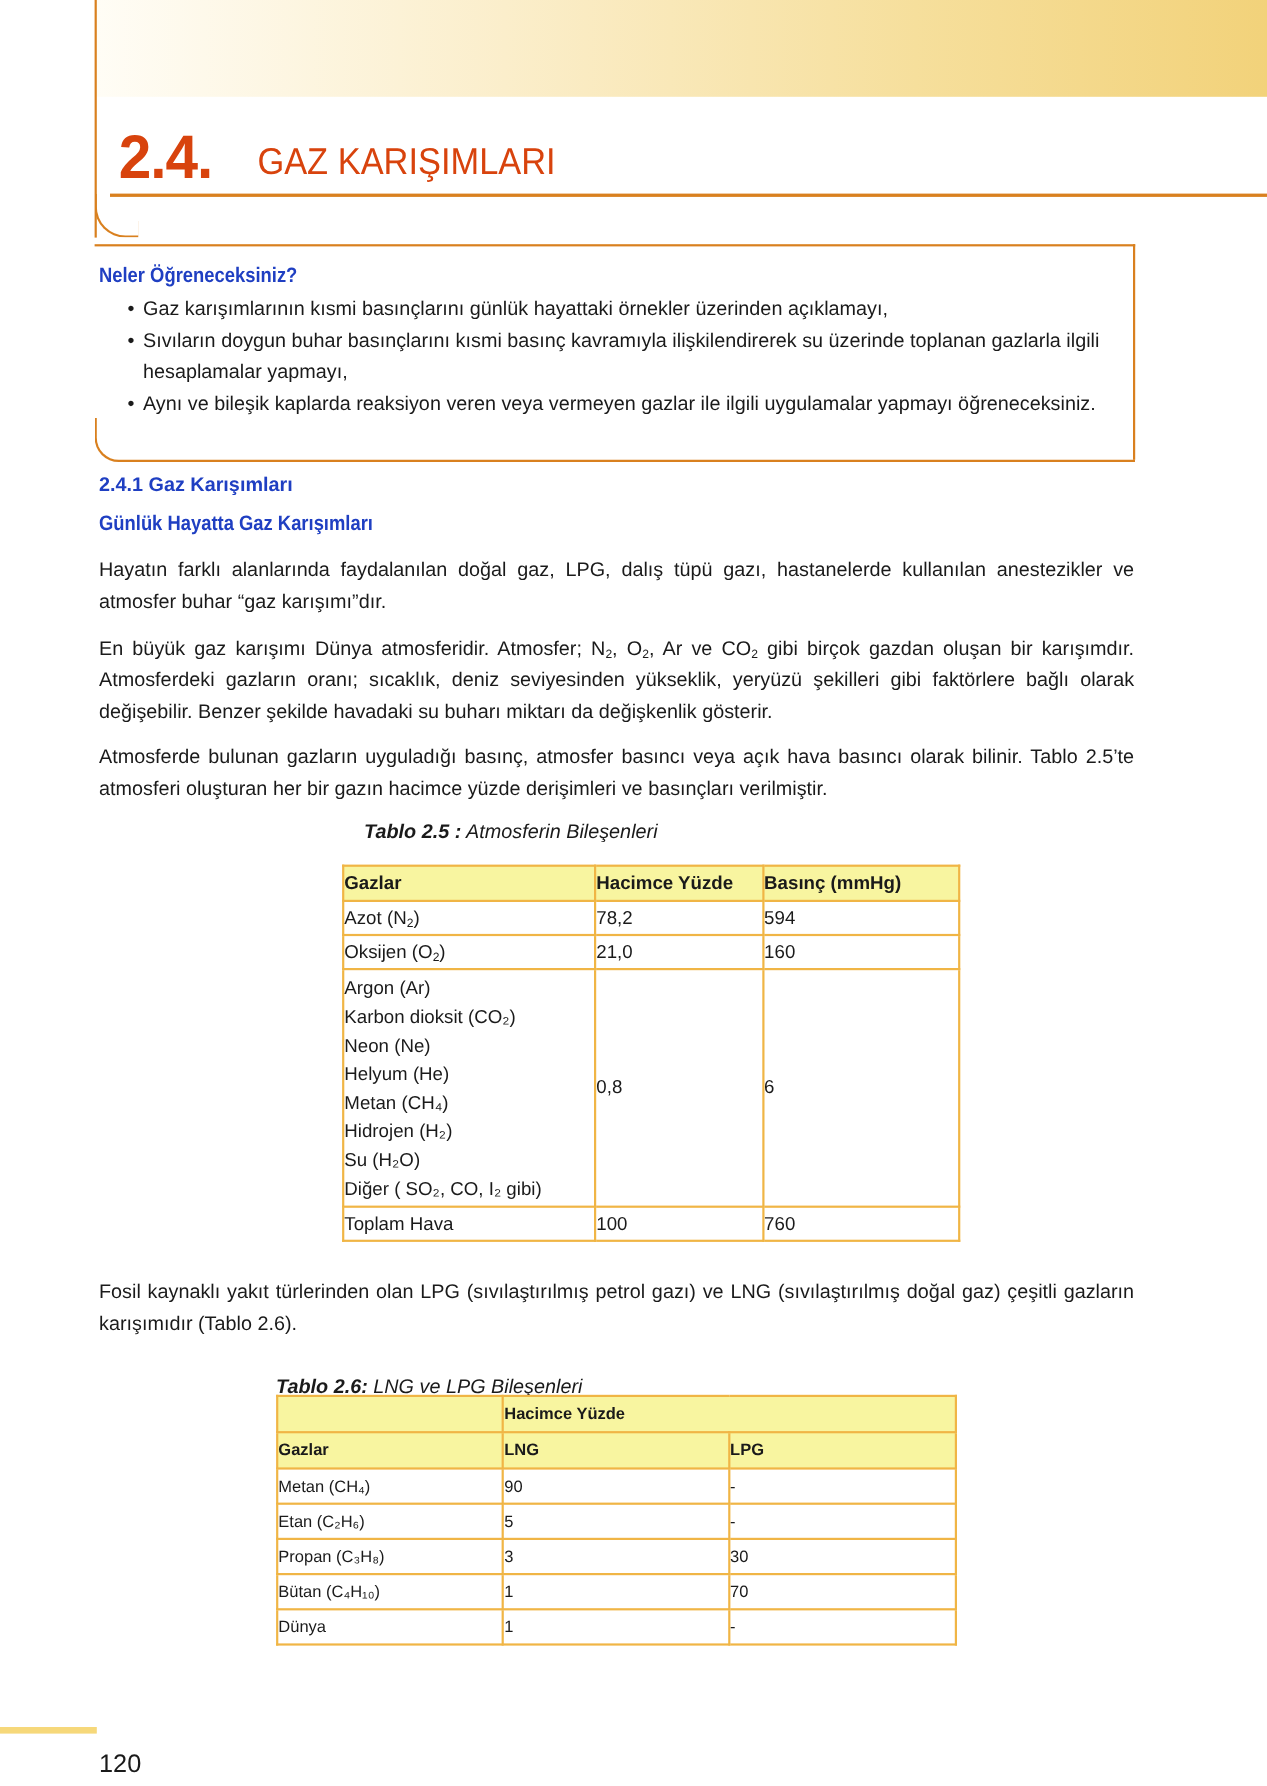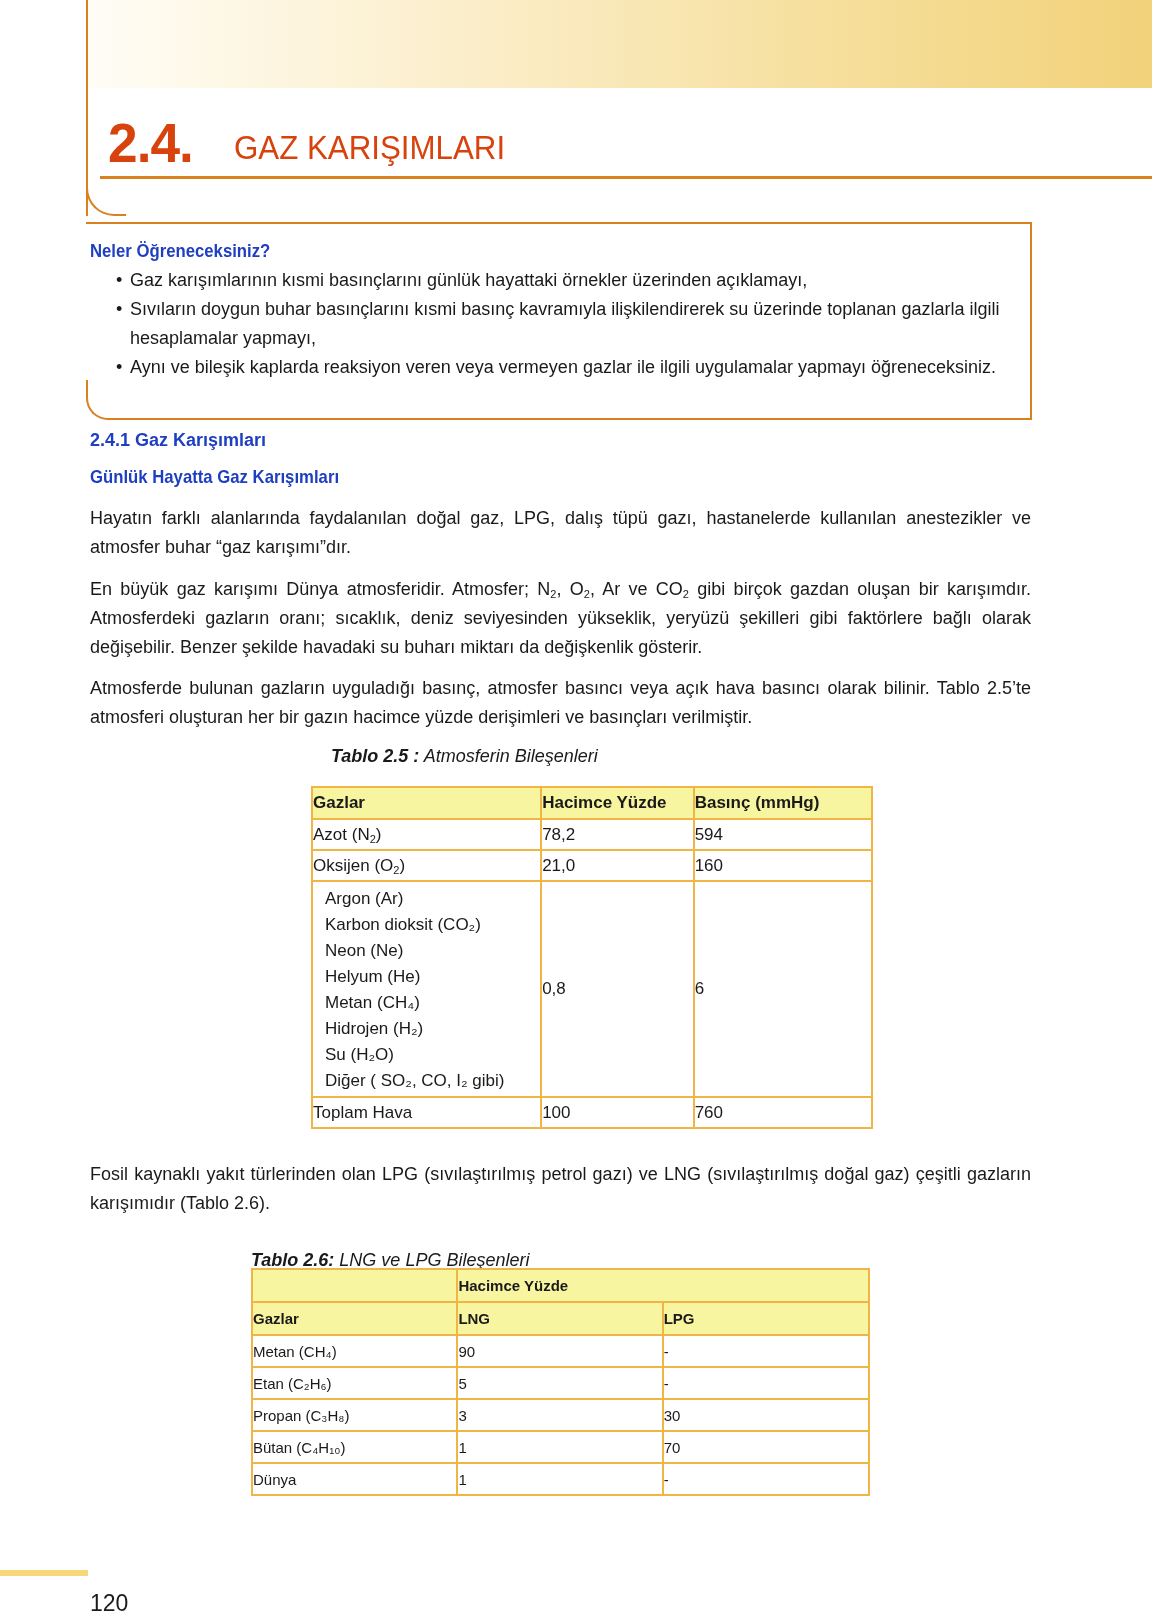--- a/index.html
+++ b/index.html
@@ -22,21 +22,21 @@
   .p1{top:504px;} .p2{top:575px;} .p3{top:674px;} .p4{top:1160px;}
   sub{font-size:11px;vertical-align:-3px;line-height:0;}
   .cap{position:absolute;font-size:18px;font-style:italic;}
   .cap b{font-weight:bold;}
   .cap1{left:310px;top:746px;margin-left:21px;} .cap2{left:251px;top:1230px;margin-top:20px;}
   table{border-collapse:collapse;position:absolute;}
   td,th{border:2px solid #f0b545;text-align:left;font-size:17px;padding:0;}
   .t1{left:311px;top:786px;width:562px;}
   .t1 th{background:#f8f5a0;height:30px;font-weight:bold;}
   .t1 td{height:29px;margin-top:20px;}
-  .t1 .multi{line-height:26px;padding:4px 12px 2px;}
+  .t1 .multi{line-height:26px;padding:4px 0 2px;}
   .t2{left:251px;top:1268px;width:619px;}
   .t2 th{background:#f8f5a0;height:31px;font-size:15px;font-weight:bold;}
   .t2 td{height:30px;font-size:15px;}
   .foot-bar{position:absolute;left:0;top:1570px;width:88px;height:6px;background:#f6d87a;}
   .page-num{position:absolute;left:90px;top:1590px;font-size:23px;}
 </style>
 </head>
 <body>
 
 <div class="top-band"></div>

